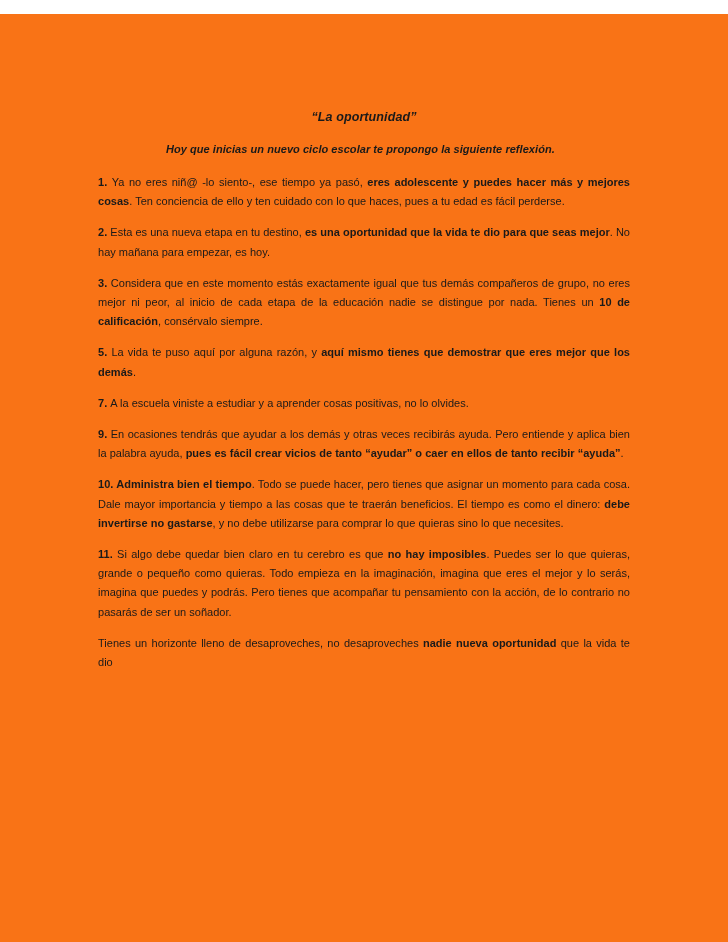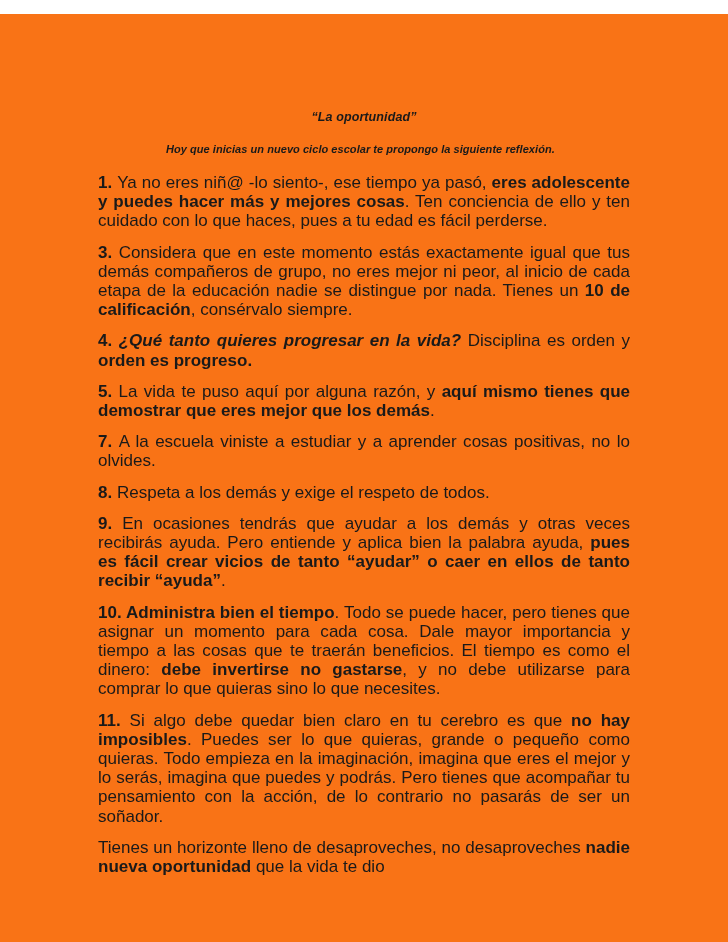--- a/index.html
+++ b/index.html
@@ -42,21 +42,21 @@
   .doc-subtitle {
     font-size: 11px;
     font-weight: bold;
     font-style: italic;
     line-height: 19px;
     margin: 0 0 14px 0;
     padding-left: 68px;
     letter-spacing: 0.05px;
   }
   .para {
-    font-size: 17px;
+    font-size: 11px;
     line-height: 19.2px;
     text-align: justify;
     margin: 0 0 12px 0;
     letter-spacing: 0.01px;
   }
   .para:last-child {
     margin-bottom: 0;
   }
   .r-b   { font-weight: bold; }
   .r-bi  { font-weight: bold; font-style: italic; }
@@ -67,25 +67,24 @@
 
 <div class="page">
   <div class="content">
 
     <h1 class="doc-title">“La oportunidad”</h1>
 
     <p class="doc-subtitle">Hoy que inicias un nuevo ciclo escolar te propongo la siguiente reflexión.</p>
 
     <div>
         <p class="para"><span class="r-b">1. </span><span class="r-n">Ya no eres niñ@ -lo siento-, ese tiempo ya pasó, </span><span class="r-b">eres adolescente y puedes hacer más y mejores cosas</span><span class="r-n">. Ten conciencia de ello y ten cuidado con lo que haces, pues a tu edad es fácil perderse.</span></p>
+        <p class="para"><span class="r-b">2. </span><span class="r-n">Esta es una nueva etapa en tu destino, </span><span class="r-b">es una oportunidad que la vida te dio para que seas mejor</span><span class="r-n">. No hay mañana para empezar, es hoy.</span></p>
         <p class="para"><span class="r-b">3. </span><span class="r-n">Considera que en este momento estás exactamente igual que tus demás compañeros de grupo, no eres mejor ni peor, al inicio de cada etapa de la educación nadie se distingue por nada. Tienes un </span><span class="r-b">10 de calificación</span><span class="r-n">, consérvalo siempre.</span></p>
-        <p class="para"><span class="r-b">4. </span><span class="r-bi">¿Qué tanto quieres progresar en la vida?</span><span class="r-n"> Disciplina es orden y </span><span class="r-b">orden es progreso.</span></p>
         <p class="para"><span class="r-b">5. </span><span class="r-n">La vida te puso aquí por alguna razón, y </span><span class="r-b">aquí mismo tienes que demostrar que eres mejor que los demás</span><span class="r-n">.</span></p>
         <p class="para"><span class="r-b">7. </span><span class="r-n">A la escuela viniste a estudiar y a aprender cosas positivas, no lo olvides.</span></p>
-        <p class="para"><span class="r-b">8. </span><span class="r-n">Respeta a los demás y exige el respeto de todos.</span></p>
         <p class="para"><span class="r-b">9. </span><span class="r-n">En ocasiones tendrás que ayudar a los demás y otras veces recibirás ayuda. Pero entiende y aplica bien la palabra ayuda, </span><span class="r-b">pues es fácil crear vicios de tanto “ayudar” o caer en ellos de tanto recibir “ayuda”</span><span class="r-n">.</span></p>
         <p class="para"><span class="r-b">10. Administra bien el tiempo</span><span class="r-n">. Todo se puede hacer, pero tienes que asignar un momento para cada cosa. Dale mayor importancia y tiempo a las cosas que te traerán beneficios. El tiempo es como el dinero: </span><span class="r-b">debe invertirse no gastarse</span><span class="r-n">, y no debe utilizarse para comprar lo que quieras sino lo que necesites.</span></p>
         <p class="para"><span class="r-b">11. </span><span class="r-n">Si algo debe quedar bien claro en tu cerebro es que </span><span class="r-b">no hay imposibles</span><span class="r-n">. Puedes ser lo que quieras, grande o pequeño como quieras. Todo empieza en la imaginación, imagina que eres el mejor y lo serás, imagina que puedes y podrás. Pero tienes que acompañar tu pensamiento con la acción, de lo contrario no pasarás de ser un soñador.</span></p>
         <p class="para"><span class="r-n">Tienes un horizonte lleno de desaproveches, no desaproveches </span><span class="r-b">nadie nueva oportunidad</span><span class="r-n"> que la vida te dio</span></p>
       </div>
 
   </div>
 </div>
 
 </body></html>

